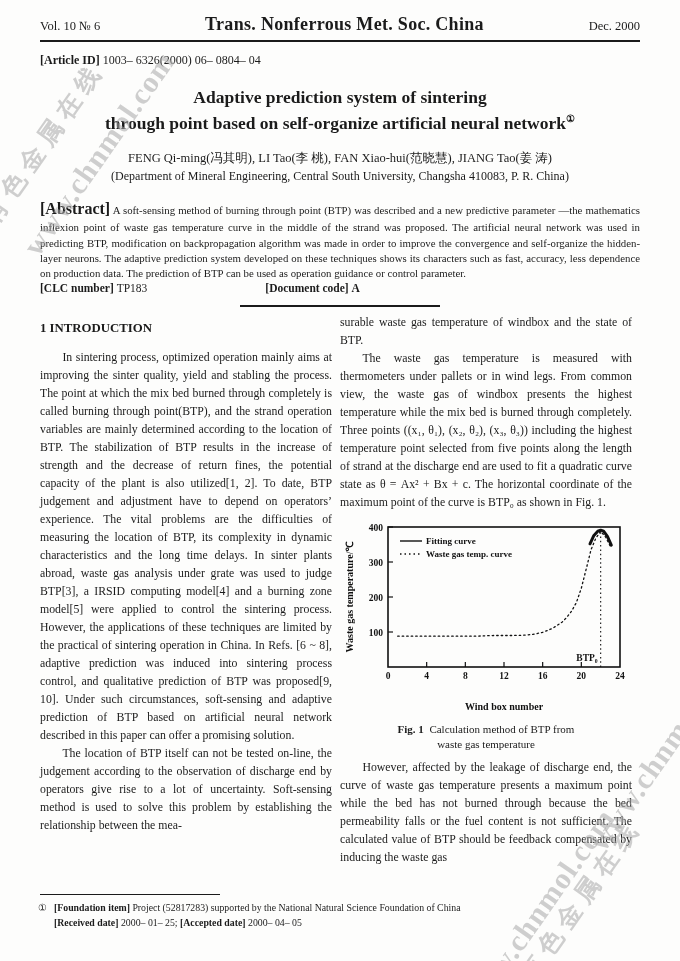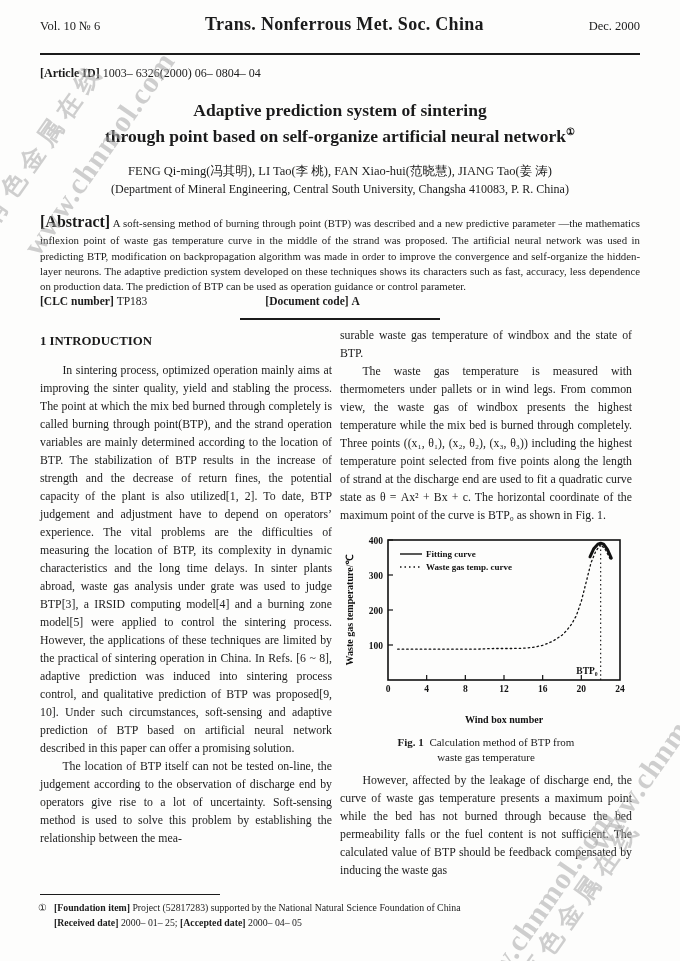--- a/index.html
+++ b/index.html
@@ -2,21 +2,21 @@
 <html><head>
 <meta charset="utf-8">
 <style>
   html,body{margin:0;padding:0;background:#e8e8e8;}
   .page{position:relative;width:680px;height:961px;margin:0 auto;background:#fdfdfc;
         color:#1b1b1b;font-family:"Liberation Serif",serif;overflow:hidden;}
   .inner{position:relative;z-index:1;padding:14px 40px 0 40px;}
 
   
   .header{display:flex;justify-content:space-between;align-items:baseline;
-          border-bottom:2px solid #1b1b1b;padding-bottom:18px;font-size:12.5px;}
+          border-bottom:2px solid #1b1b1b;padding-bottom:5px;font-size:12.5px;}
   .journal{font-weight:bold;font-size:18px;letter-spacing:.3px;}
   .articleid{margin-top:11px;font-size:12px;}
   .blabel{font-weight:bold;}
 
   
   .title{margin-top:16px;text-align:center;font-weight:bold;font-size:17.5px;line-height:1.5;}
   .title sup{font-size:10px;}
   .authors{margin-top:13px;text-align:center;font-size:12.5px;}
   .affil{margin-top:2px;text-align:center;font-size:12px;}
 

